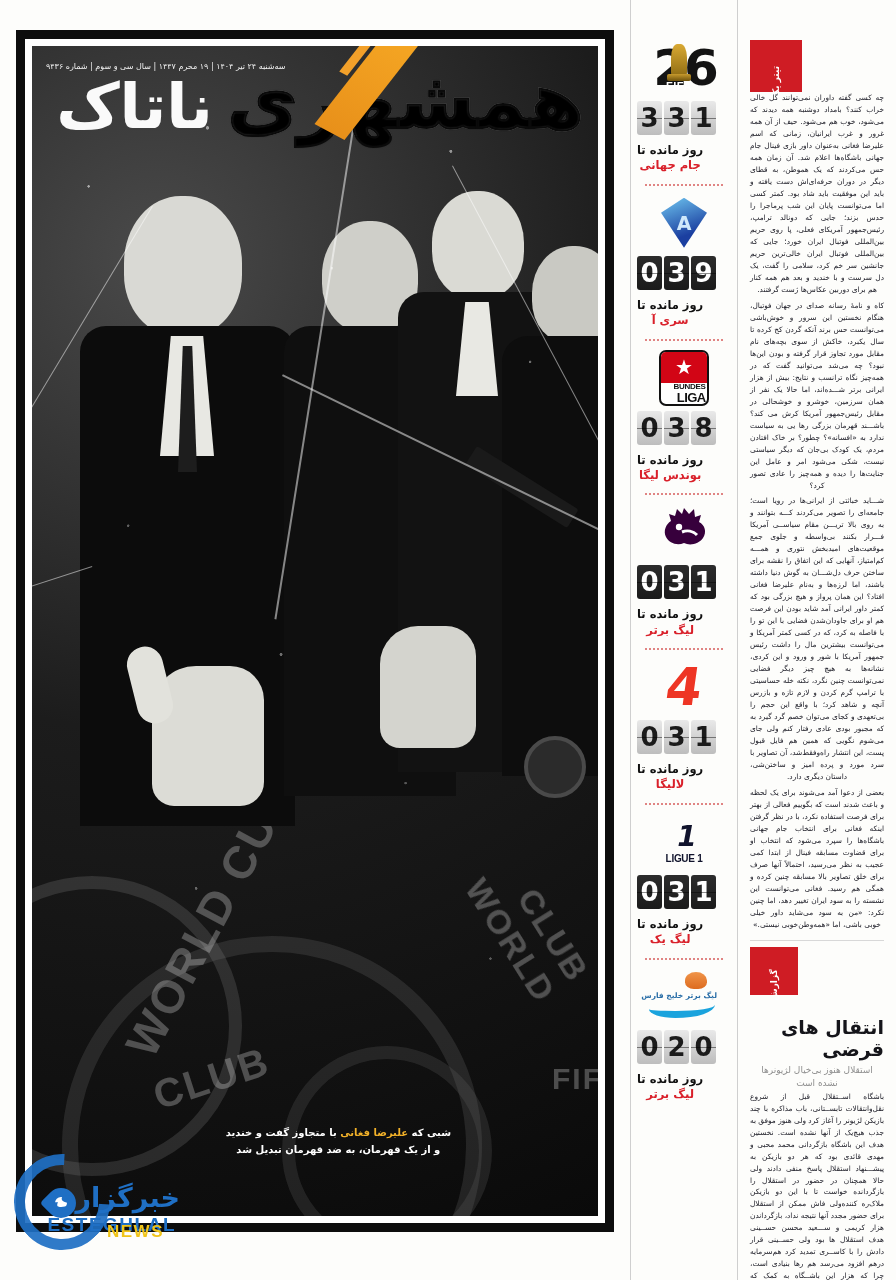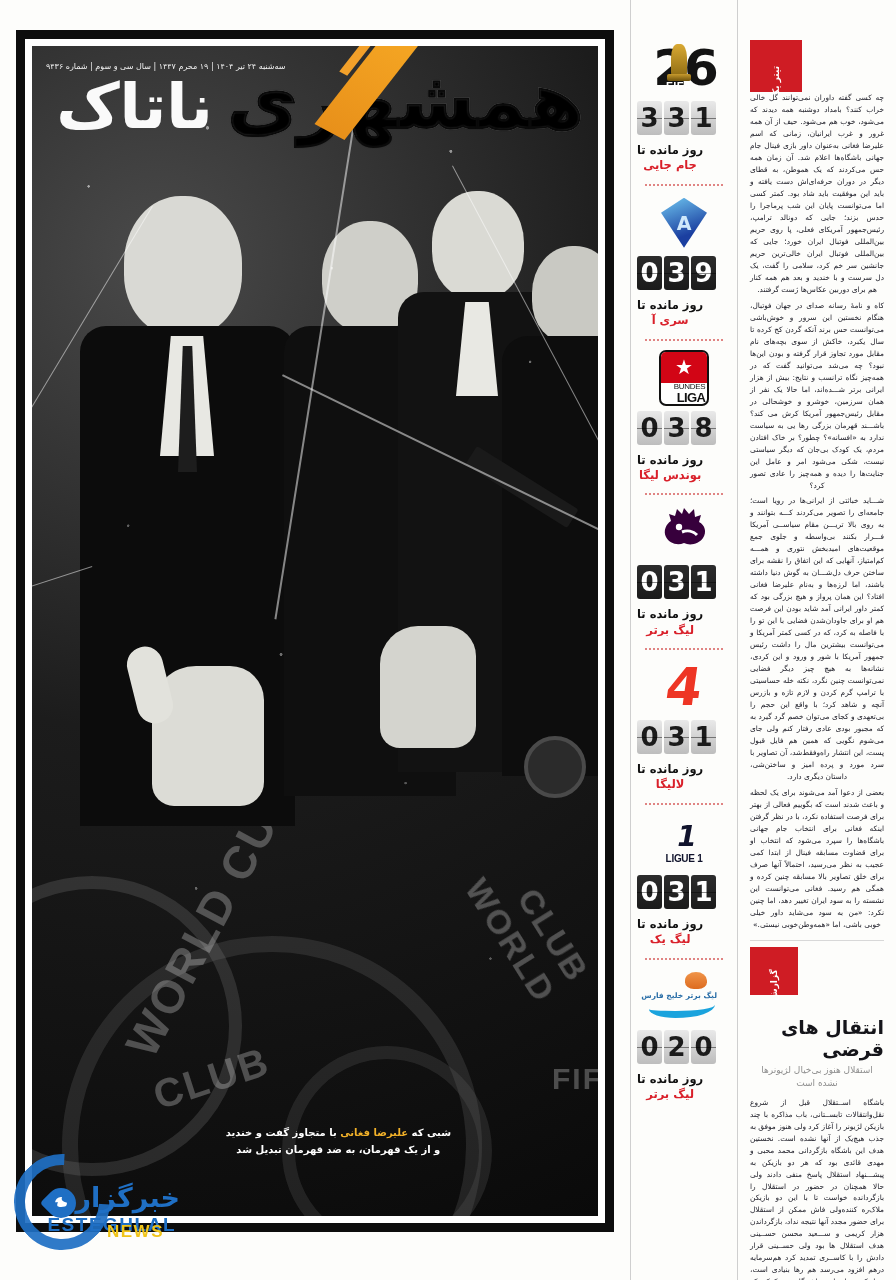--- a/index.html
+++ b/index.html
@@ -259,21 +259,21 @@
   }
   .logo-bundes {
     width:50px; height:56px; background:#fff;
     border:2px solid #111; border-radius:7px;
     display:flex; flex-direction:column; align-items:center;
     overflow:hidden;
   }
   .logo-bundes .top { flex:1; width:100%; background:#d20515; display:flex; align-items:center; justify-content:center; }
   .logo-bundes .top span { color:#fff; font-size:20px; font-weight:bold; }
   .logo-bundes .bt {
-    font-size:8px; font-weight:normal; color:#111; line-height:1;
+    font-size:8px; font-weight:bold; color:#111; line-height:1;
     font-family:"Liberation Sans",sans-serif; letter-spacing:-.3px;margin-left:11px;
   }
   .logo-bundes .bt b { display:block; font-size:13px; letter-spacing:-.6px; }
   .logo-pl {
     width:52px; height:54px; color:#37003c;
     display:flex; align-items:center; justify-content:center;
   }
   .logo-laliga {
     width:48px; height:54px;
     display:flex; align-items:center; justify-content:center;
@@ -330,21 +330,21 @@
     line-height:1; text-align:right;
     margin:4px 0 8px 0; letter-spacing:-1px;
   }
   .art-title-2 {
     font-size:19px; font-weight:bold; color:#15151a;
     line-height:1.15; text-align:right;
     margin:22px 0 3px 0;
   }
   .art-sub {
     font-size:9px; color:#8e8e8e; line-height:1.5;
-    text-align:center; margin-bottom:6px;
+    text-align:center; 
   }
   .body-text {
     font-size:7.4px; line-height:1.62;
     color:#20202a; text-align:justify;
     text-align-last:center;
     letter-spacing:-.05px;
   }
   .body-text p { margin-bottom:4px; }
   .rule { height:1px; background:#d8d8d8; margin:9px 0 6px; }
 
@@ -466,21 +466,21 @@
           <span class="fifatxt">FIFA</span>
         </div>
       </div>
       <div class="flip-row">
         <span class="flip flip-light">3</span>
         <span class="flip flip-light">3</span>
         <span class="flip flip-light">1</span>
       </div>
       <div class="cd-label">
         <span>روز مانده تا</span>
-        <span class="lg">جام جایی</span>
+        <span class="lg">جام جهانی</span>
       </div>
     </div>
     <div class="cd-sep"></div>
 
     <div class="cd-block">
       <div class="cd-logo">
         <div class="logo-seriea">A</div>
       </div>
       <div class="flip-row">
         <span class="flip flip-dark">0</span>

